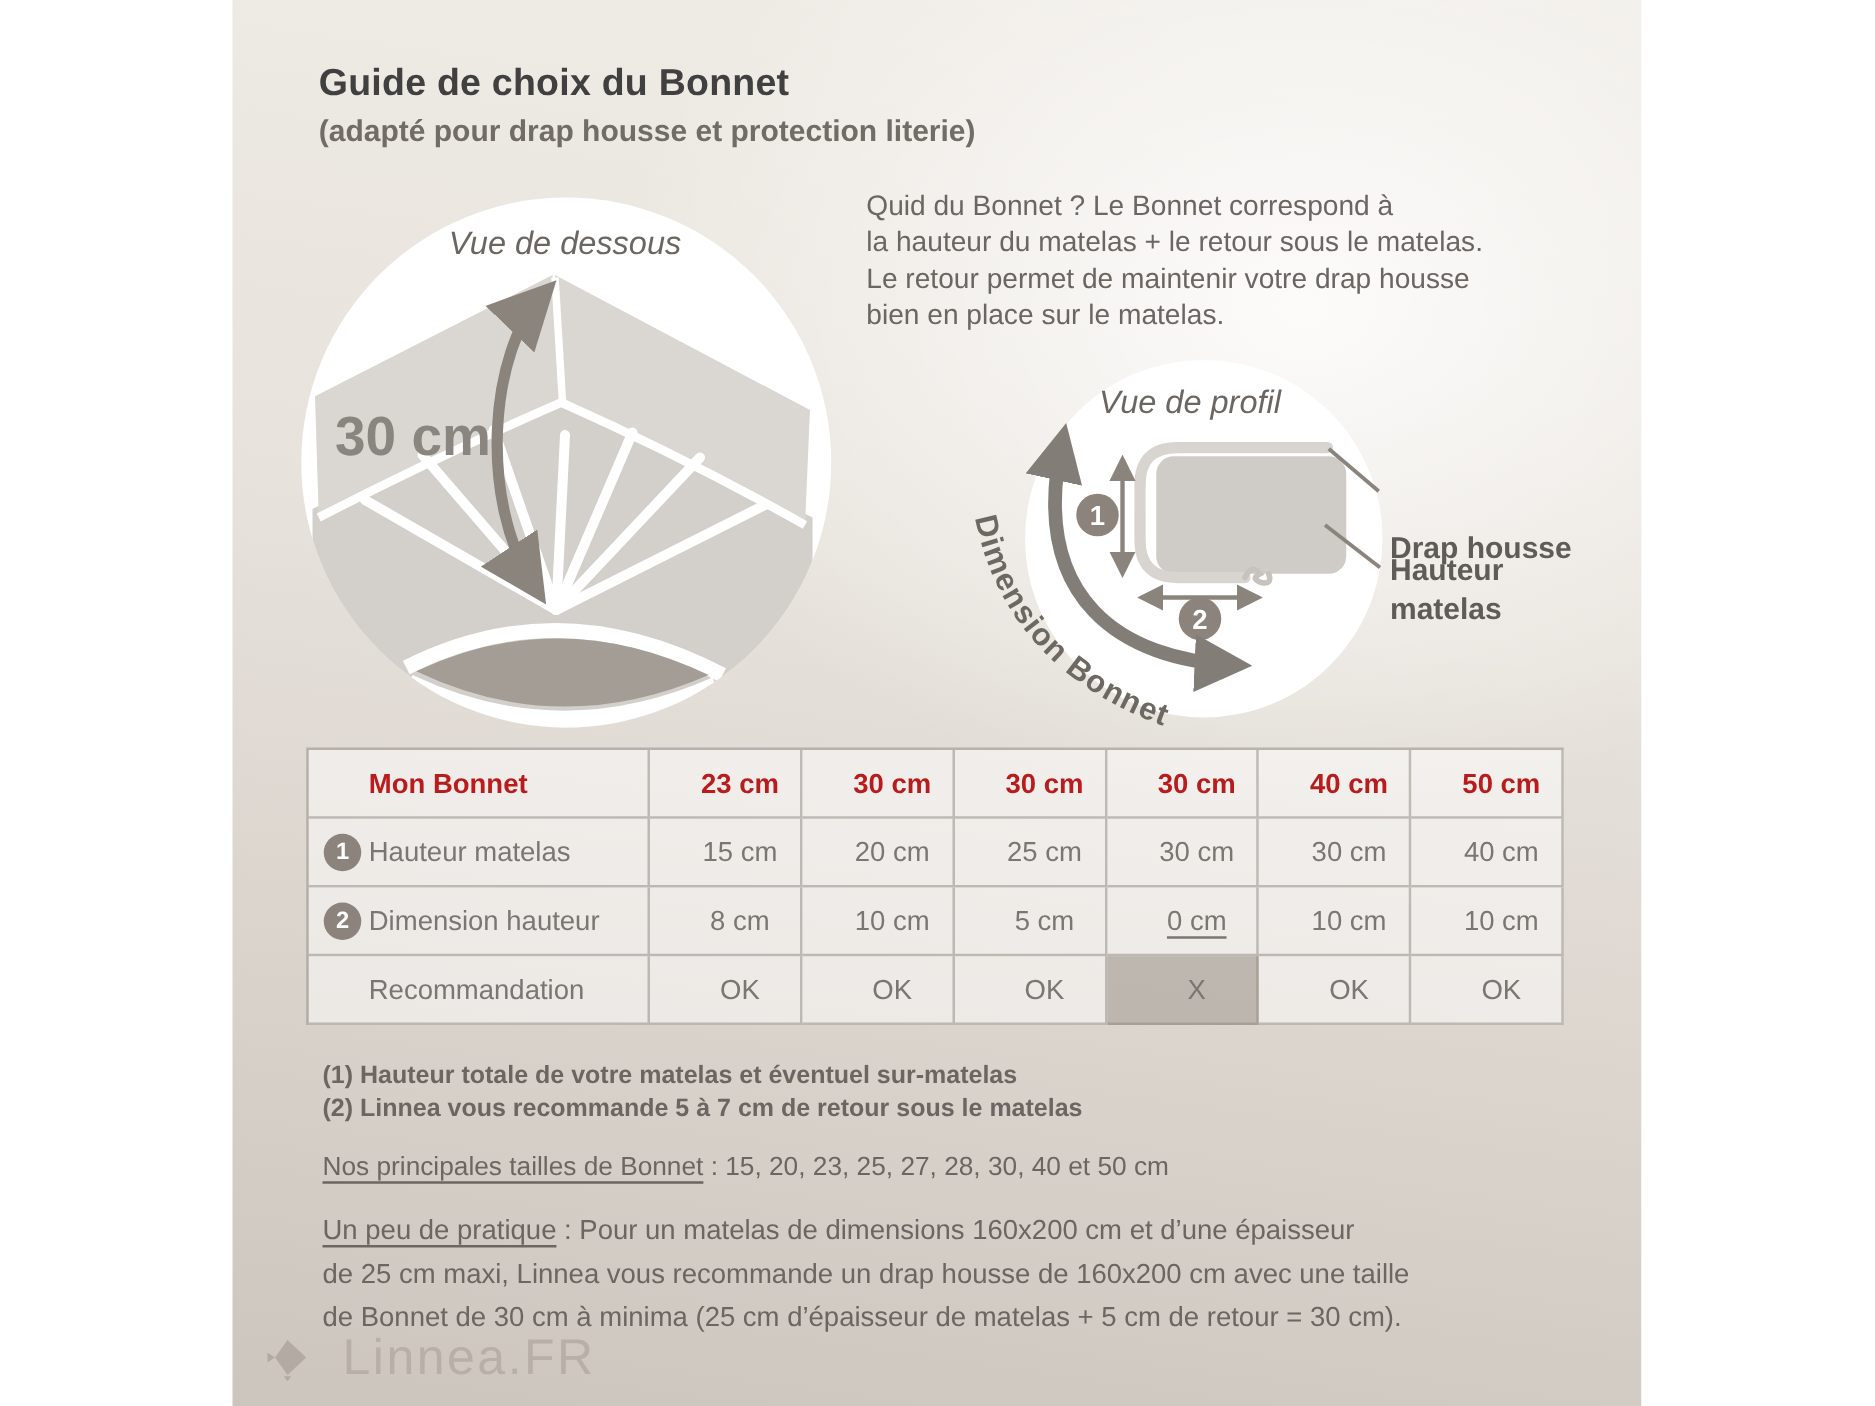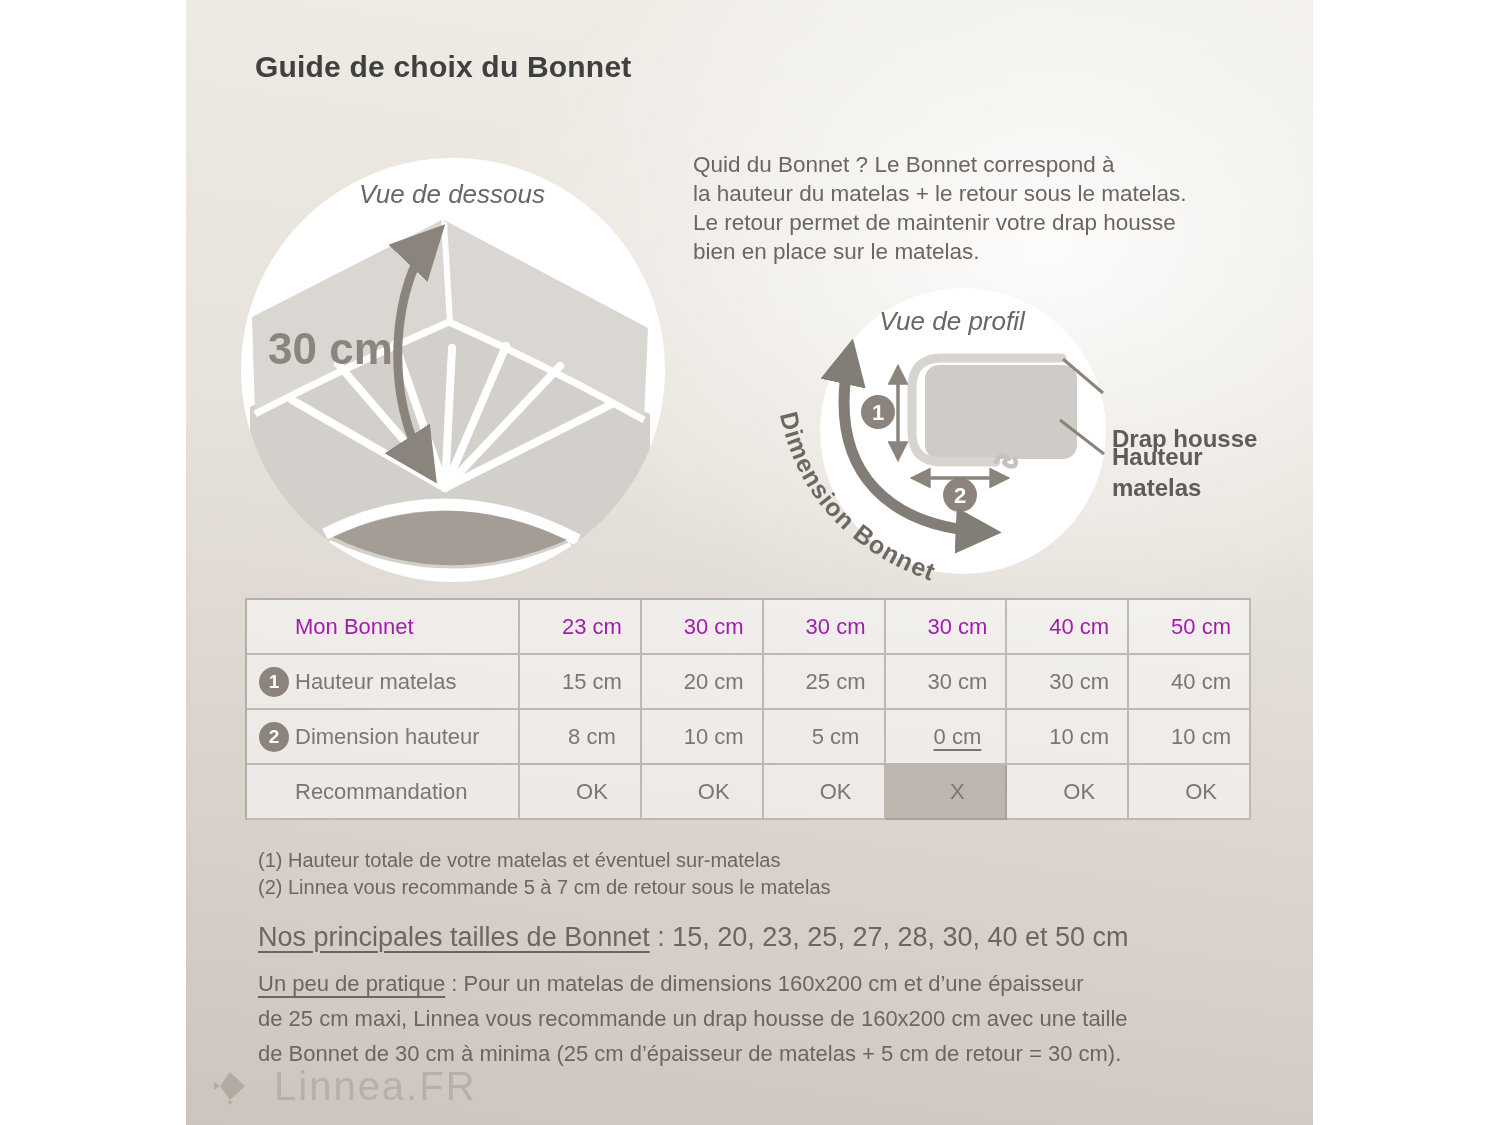--- a/index.html
+++ b/index.html
@@ -18,41 +18,42 @@
   #lbl-haut{left:1112px;top:441px;width:170px;}
   
   .tbl{left:245px;top:598px;width:1004px;display:grid;
        grid-template-columns:273px repeat(6,1fr);
        border-top:2px solid rgba(148,142,134,.55);border-left:2px solid rgba(148,142,134,.55);
        font-size:22px;color:#7b7671;}
   .cell{position:relative;height:53px;display:flex;align-items:center;justify-content:center;
         background:rgba(255,255,255,.5);
         border-right:2px solid rgba(148,142,134,.55);border-bottom:2px solid rgba(148,142,134,.55);padding-left:24px;}
   .cell.lbl{justify-content:flex-start;padding-left:48px;}
-  .cell.hdr{font-weight:normal;color:#a21caf;}
+  .cell.hdr{font-weight:bold;color:#b91c1c;}
   .cell.xcell{background:rgba(150,144,136,.45);}
   .badge{position:absolute;left:12px;top:50%;transform:translateY(-50%);
          width:30px;height:30px;border-radius:50%;background:#8b837c;color:#fff;
          font-weight:bold;font-size:19px;display:flex;align-items:center;justify-content:center;}
   .u{text-decoration:underline;text-underline-offset:5px;text-decoration-thickness:2px;}
-  .fnotes{left:258px;top:847px;font-size:20px;line-height:27px;color:#6b6661;}
-  .sizes{left:258px;top:922px;font-size:27px;color:#6b6661;}
+  .fnotes{left:258px;top:847px;font-size:20px;line-height:27px;color:#6b6661;font-weight:bold;}
+  .sizes{left:258px;top:922px;font-size:21px;color:#6b6661;}
   .lead{text-decoration:underline;text-underline-offset:5px;text-decoration-thickness:2px;}
   .practice{left:258px;top:966px;font-size:22px;line-height:35px;color:#6b6661;width:1000px;}
   .logo{left:212px;top:1064px;display:flex;align-items:center;gap:26px;opacity:.78;}
   .logo-text{font-size:40px;color:#b2a9a1;letter-spacing:2px;}
   svg text{font-family:"Liberation Sans","DejaVu Sans",sans-serif;}
 </style>
 </head>
 <body>
 
 <div id="page">
   <div id="canvas"></div>
 
   <div class="abs title">Guide de choix du Bonnet</div>
+  <div class="abs subtitle">(adapté pour drap housse et protection literie)</div>
 
   <div class="abs intro">
     <div>Quid du Bonnet ? Le Bonnet correspond à</div>
     <div>la hauteur du matelas + le retour sous le matelas.</div>
     <div>Le retour permet de maintenir votre drap housse</div>
     <div>bien en place sur le matelas.</div>
   </div>
 
   <svg class="abs" style="left:230px;top:152px;" width="450" height="440" viewBox="0 0 450 440">
     <defs>

